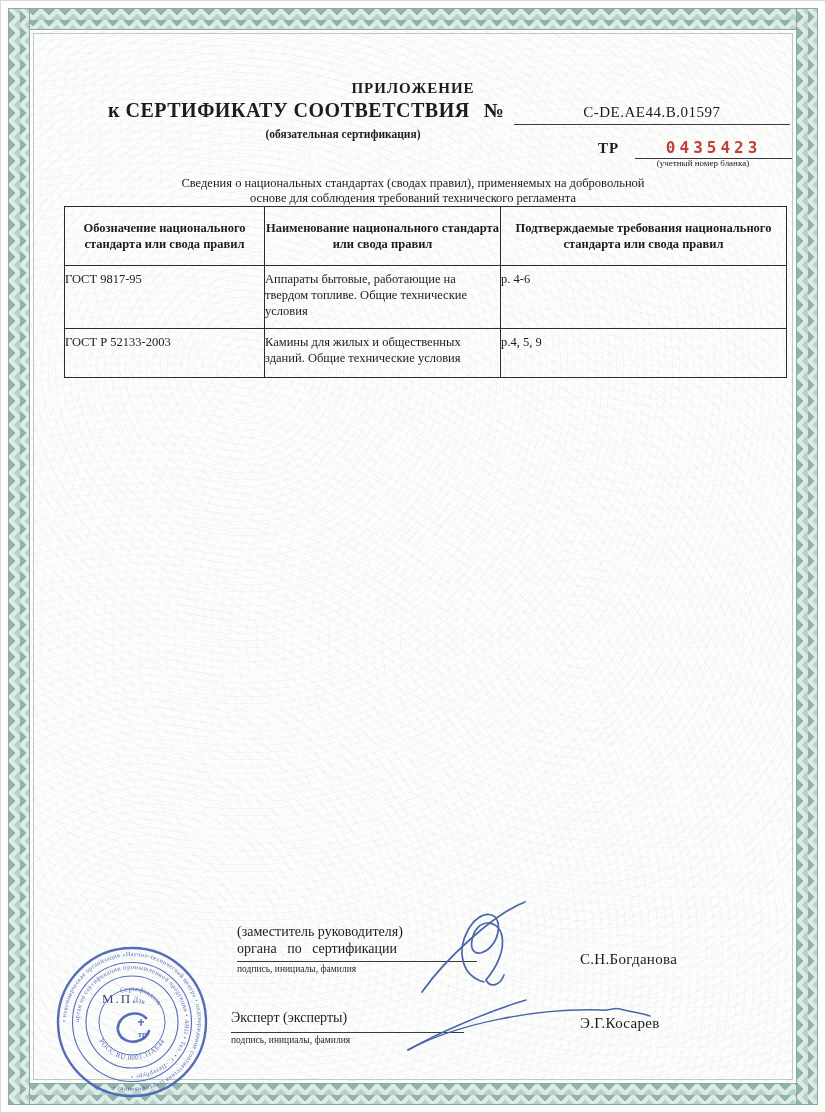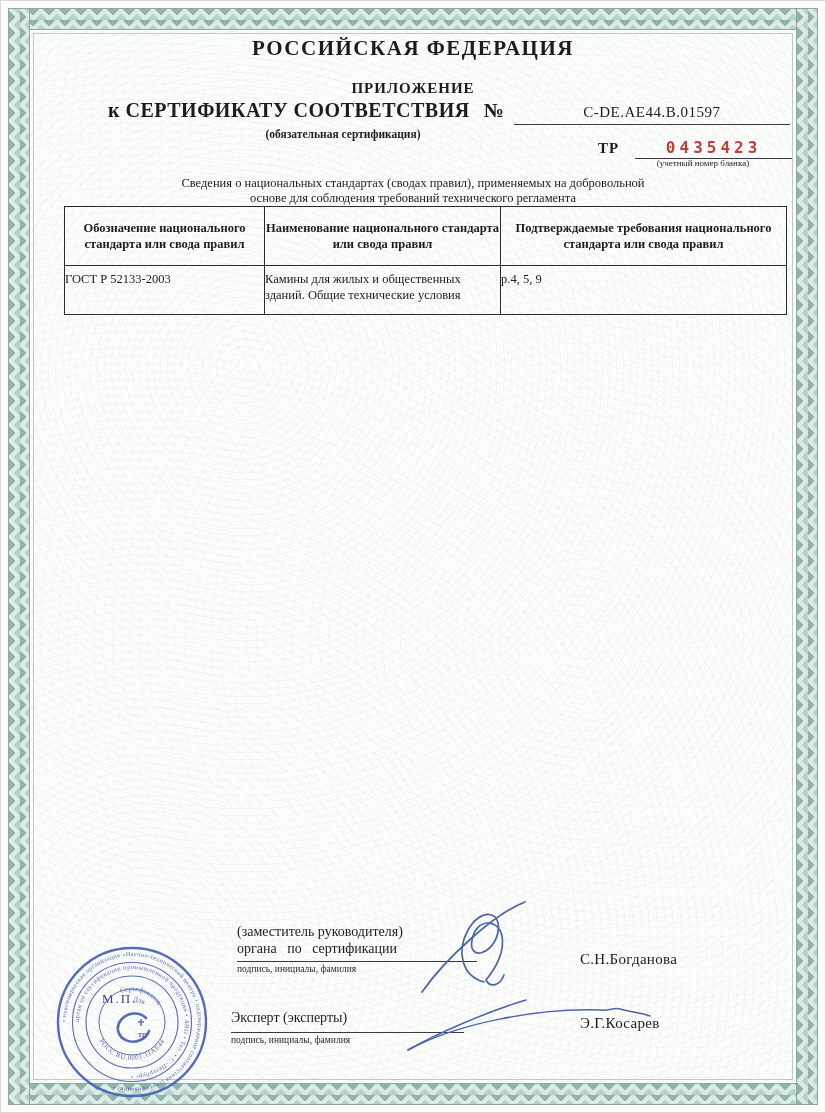--- a/index.html
+++ b/index.html
@@ -93,21 +93,20 @@
 
 <div class="page">
 
   <div class="band h top"></div>
   <div class="band h bottom"></div>
   <div class="band v left"></div>
   <div class="band v right"></div>
   <div class="inner-hairline"></div>
   <div class="texture"></div>
 
-  <div class="t-center country">РОССИЙСКАЯ ФЕДЕРАЦИЯ</div>
   <div class="t-center doc-title">ПРИЛОЖЕНИЕ</div>
 
   <div class="cert-line">
     <span class="cert-prefix">к СЕРТИФИКАТУ СООТВЕТСТВИЯ</span>
     <span class="no-sign">№</span>
     <span class="cert-number">C-DE.AE44.B.01597</span>
   </div>
   <div class="mandatory">(обязательная сертификация)</div>
 
   <div class="tr-line">
@@ -128,20 +127,25 @@
         <col class="c3">
       </colgroup>
     <thead>
       <tr>
         <th>Обозначение национального стандарта или свода правил</th>
         <th>Наименование национального стандарта или свода правил</th>
         <th>Подтверждаемые требования национального стандарта или свода правил</th>
       </tr>
     </thead>
     <tbody>
+      <tr class="row-tall">
+        <td>ГОСТ 9817-95</td>
+        <td>Аппараты бытовые, работающие на твердом топливе. Общие технические условия</td>
+        <td>р. 4-6</td>
+      </tr>
       <tr class="row-short">
         <td>ГОСТ Р 52133-2003</td>
         <td>Камины для жилых и общественных зданий. Общие технические условия</td>
         <td>р.4, 5, 9</td>
       </tr>
     </tbody>
   </table>
 
   <div class="mp-label">М.П.</div>
 

